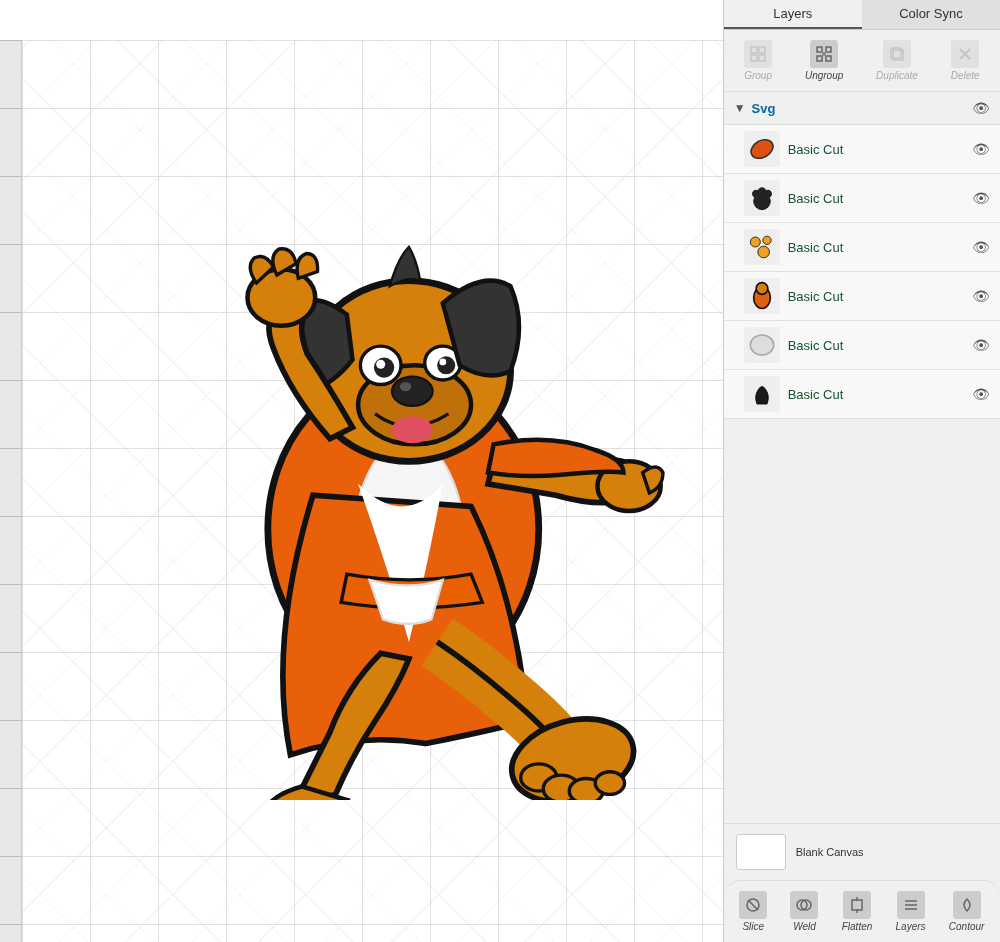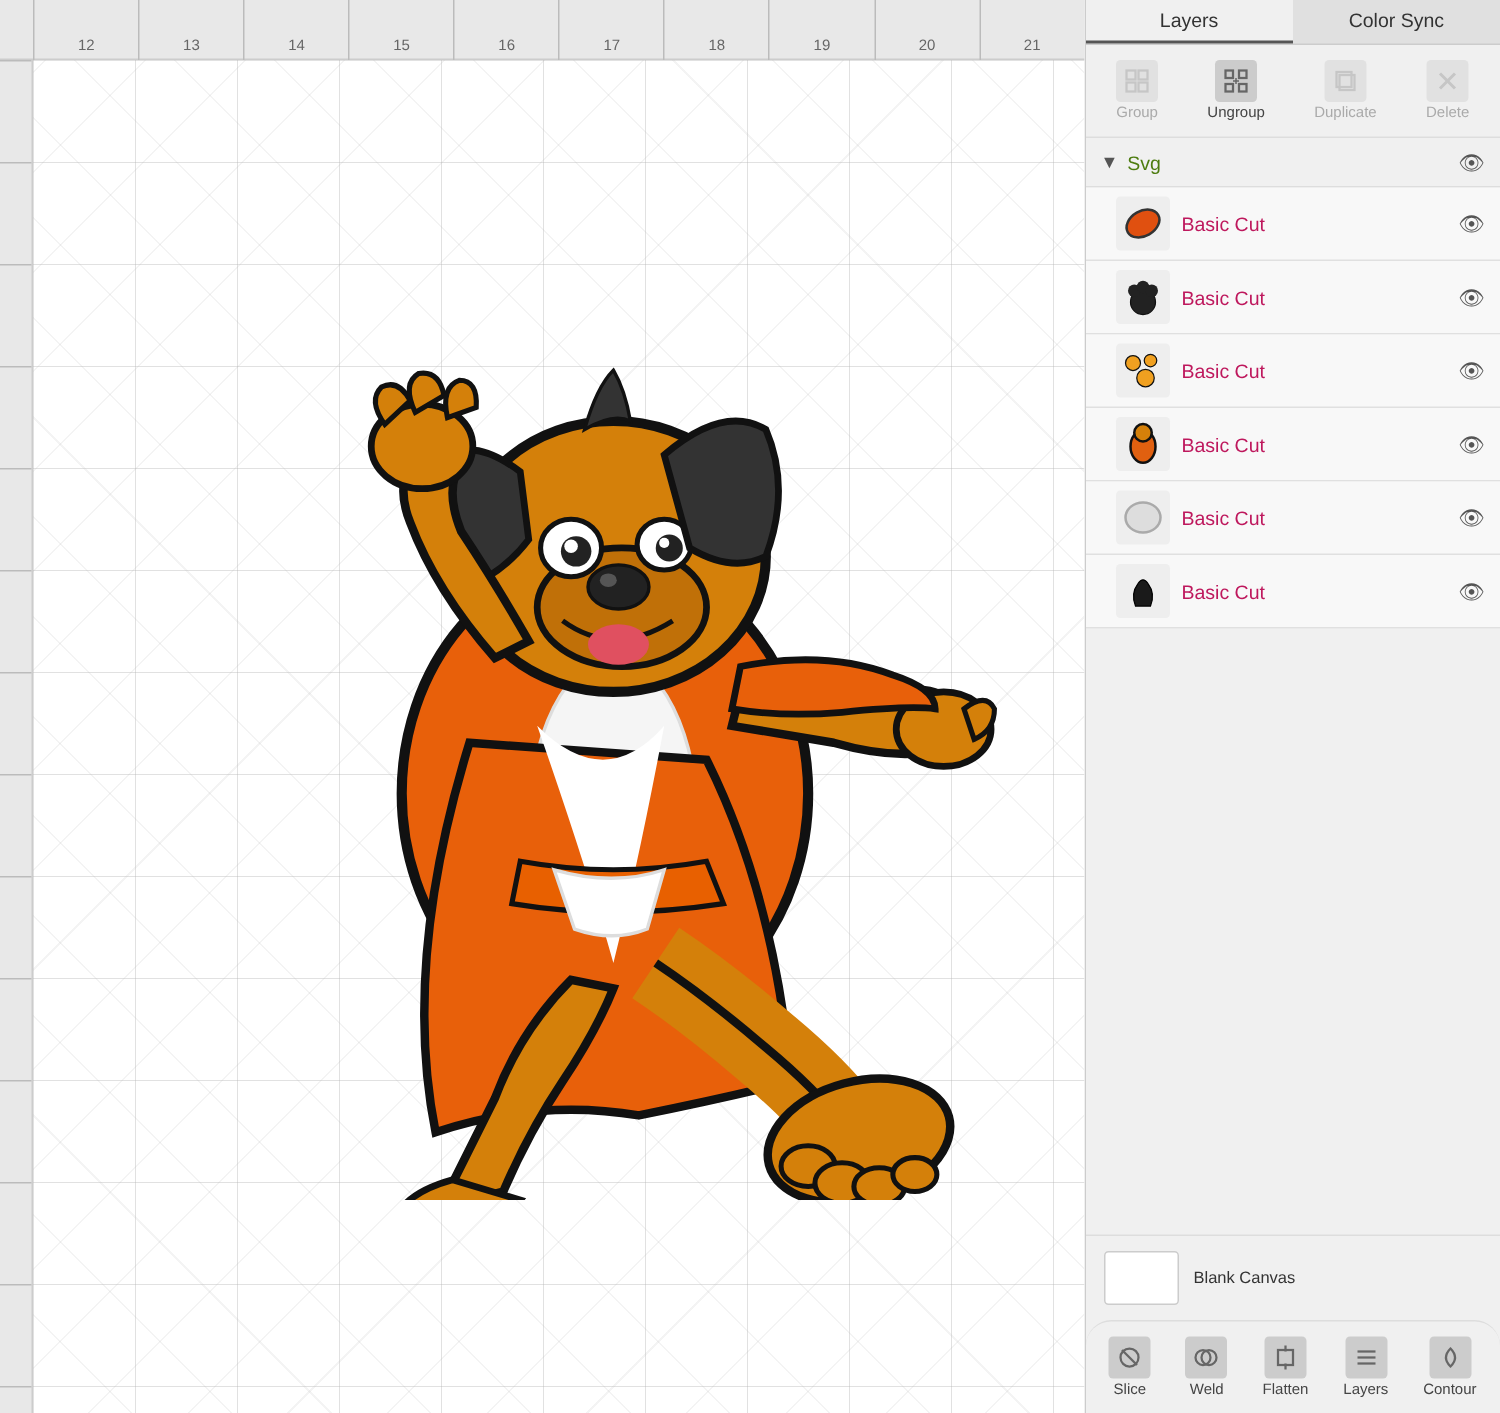--- a/index.html
+++ b/index.html
@@ -137,20 +137,21 @@
       border-bottom: 1px solid #ddd;
     }
     .toolbar-btn {
       display: flex;
       flex-direction: column;
       align-items: center;
       gap: 2px;
       cursor: pointer;
       padding: 4px 6px;
       border-radius: 4px;
+      font-style: italic;
     }
     .toolbar-btn .btn-icon {
       width: 28px; height: 28px;
       background: #ccc;
       border-radius: 3px;
       display: flex; align-items: center; justify-content: center;
       font-size: 14px;
     }
     .toolbar-btn .btn-label {
       font-size: 10px;
@@ -162,21 +163,21 @@
     
     .svg-group-header {
       display: flex;
       align-items: center;
       padding: 8px 10px;
       background: #f0f0f0;
       border-bottom: 1px solid #ddd;
       gap: 6px;
     }
     .svg-group-header .arrow { font-size: 12px; color: #555; }
-    .svg-group-header .label { font-size: 13px; font-weight: 400; color: #4d7c0f; flex: 1; }
+    .svg-group-header .label { font-size: 13px; font-weight: 700; color: #0369a1; flex: 1; }
     .svg-group-header .eye-icon { font-size: 14px; color: #555; cursor: pointer; }
 
     
     .layers-list {
       flex: 1;
       overflow-y: auto;
       background: #f0f0f0;
     }
 
     .layer-item {
@@ -198,21 +199,21 @@
       display: flex;
       align-items: center;
       justify-content: center;
       overflow: hidden;
       flex-shrink: 0;
     }
 
     .layer-name {
       flex: 1;
       font-size: 13px;
-      color: #be185d;
+      color: #14532d;
     }
 
     .layer-eye {
       font-size: 14px;
       color: #555;
       cursor: pointer;
       flex-shrink: 0;
     }
 
     
@@ -258,35 +259,20 @@
       font-size: 9px;
       color: #666;
       padding-top: 2px;
     }
   </style>
 </head>
 <body>
 
 <div class="canvas-area">
 
-  <div class="ruler-top">
-    <div class="ruler-numbers">
-
-    <div class="ruler-tick">12</div>
-        <div class="ruler-tick">13</div>
-        <div class="ruler-tick">14</div>
-        <div class="ruler-tick">15</div>
-        <div class="ruler-tick">16</div>
-        <div class="ruler-tick">17</div>
-        <div class="ruler-tick">18</div>
-        <div class="ruler-tick">19</div>
-        <div class="ruler-tick">20</div>
-        <div class="ruler-tick">21</div>
-      </div>
-  </div>
 
   <div class="ruler-left" id="vruler">
       <div class="vruler-tick"></div>
       <div class="vruler-tick"></div>
       <div class="vruler-tick"></div>
       <div class="vruler-tick"></div>
       <div class="vruler-tick"></div>
       <div class="vruler-tick"></div>
       <div class="vruler-tick"></div>
       <div class="vruler-tick"></div>

